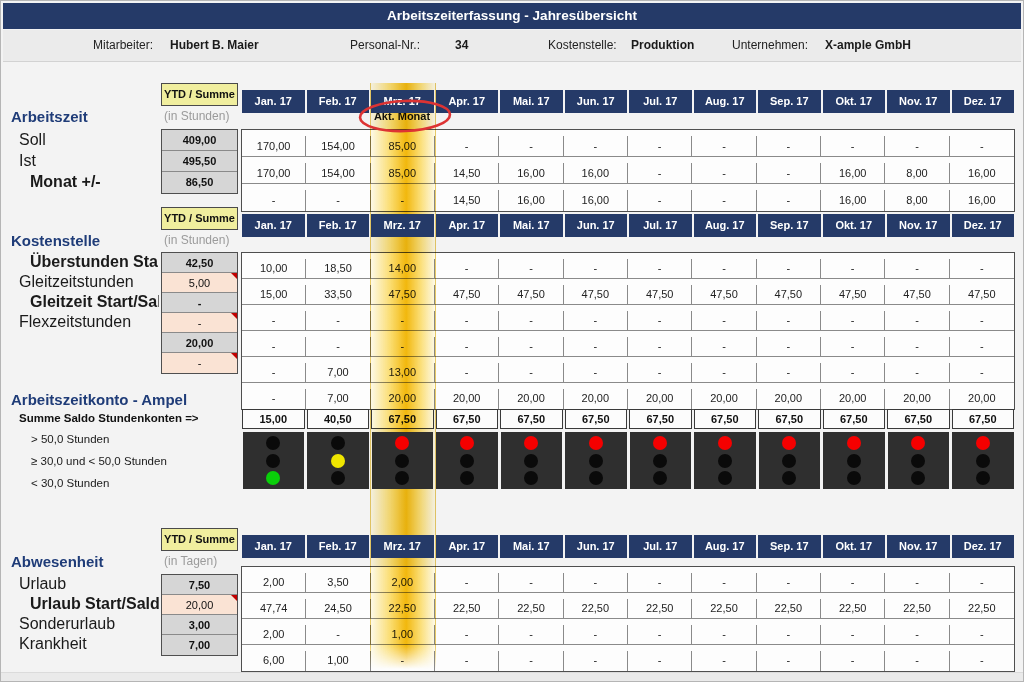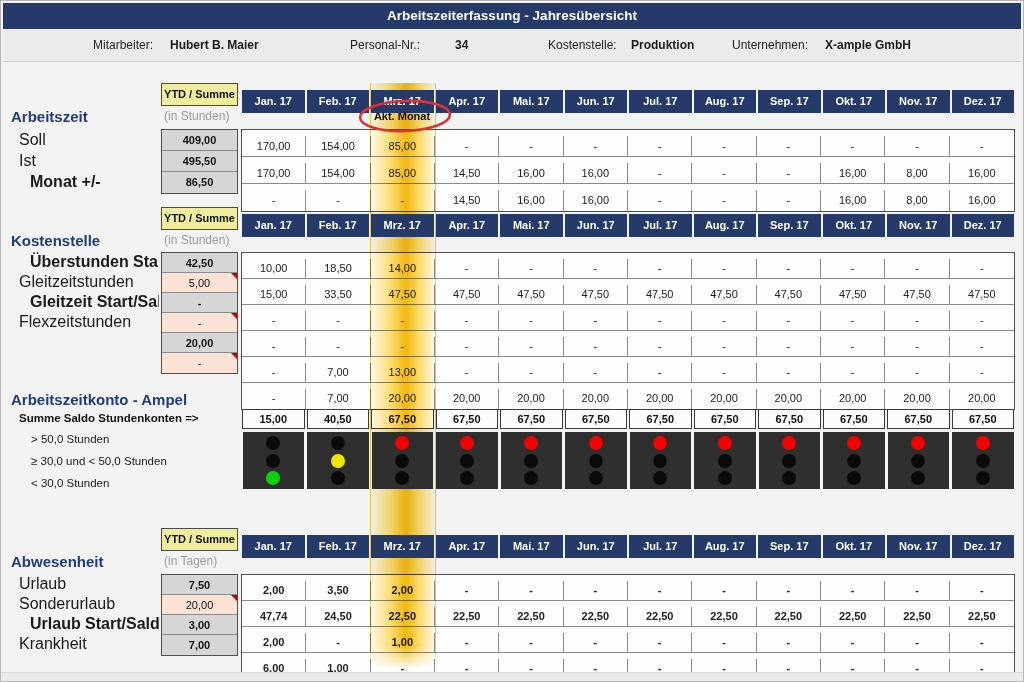--- a/index.html
+++ b/index.html
@@ -380,22 +380,22 @@
         <div class="abox">
           <div class="lamp on-red"></div>
           <div class="lamp"></div>
           <div class="lamp"></div>
         </div>
       </div>
     </div>
   <div class="tbl" id="t2" style="top:527px;height:127px;">
       <div class="labels" style="top: 46px;">
         <div class="rlabel" style="height: 20px; line-height: 20px;">Urlaub</div>
+        <div class="rlabel b ind" style="height: 20px; line-height: 20px;">Urlaub Start/Saldo</div>
         <div class="rlabel" style="height: 20px; line-height: 20px;">Sonderurlaub</div>
-        <div class="rlabel b ind" style="height: 20px; line-height: 20px;">Urlaub Start/Saldo</div>
         <div class="rlabel" style="height: 20px; line-height: 20px;">Krankheit</div>
       </div>
       <div class="ytd-col">
         <div class="ytd-head">YTD / Summe</div>
       </div>
       <div class="months">
         <div class="mh-grid">
           <div class="mh">Jan. 17</div>
           <div class="mh">Feb. 17</div>
           <div class="mh">Mrz. 17</div>
@@ -409,21 +409,21 @@
           <div class="mh">Nov. 17</div>
           <div class="mh">Dez. 17</div>
         </div>
       </div>
       <div class="ytd-cells" style="top: 46px;">
         <div class="ytd-cell gray" style="height: 20px; line-height: 20px;">7,50</div>
         <div class="ytd-cell peach marker" style="height: 20px; line-height: 20px;">20,00</div>
         <div class="ytd-cell gray" style="height: 20px; line-height: 20px;">3,00</div>
         <div class="ytd-cell gray" style="height: 20px; line-height: 20px;">7,00</div>
       </div>
-      <div class="mrows" style="top: 46px; font-weight: bold;">
+      <div class="mrows" style="top: 38px;">
         <div class="mrow">
           <div class="mcell" style="height: 20px; line-height: 19px;">2,00</div>
           <div class="mcell" style="height: 20px; line-height: 19px;">3,50</div>
           <div class="mcell" style="height: 20px; line-height: 19px;">2,00</div>
           <div class="mcell" style="height: 20px; line-height: 19px;">-</div>
           <div class="mcell" style="height: 20px; line-height: 19px;">-</div>
           <div class="mcell" style="height: 20px; line-height: 19px;">-</div>
           <div class="mcell" style="height: 20px; line-height: 19px;">-</div>
           <div class="mcell" style="height: 20px; line-height: 19px;">-</div>
           <div class="mcell" style="height: 20px; line-height: 19px;">-</div>

